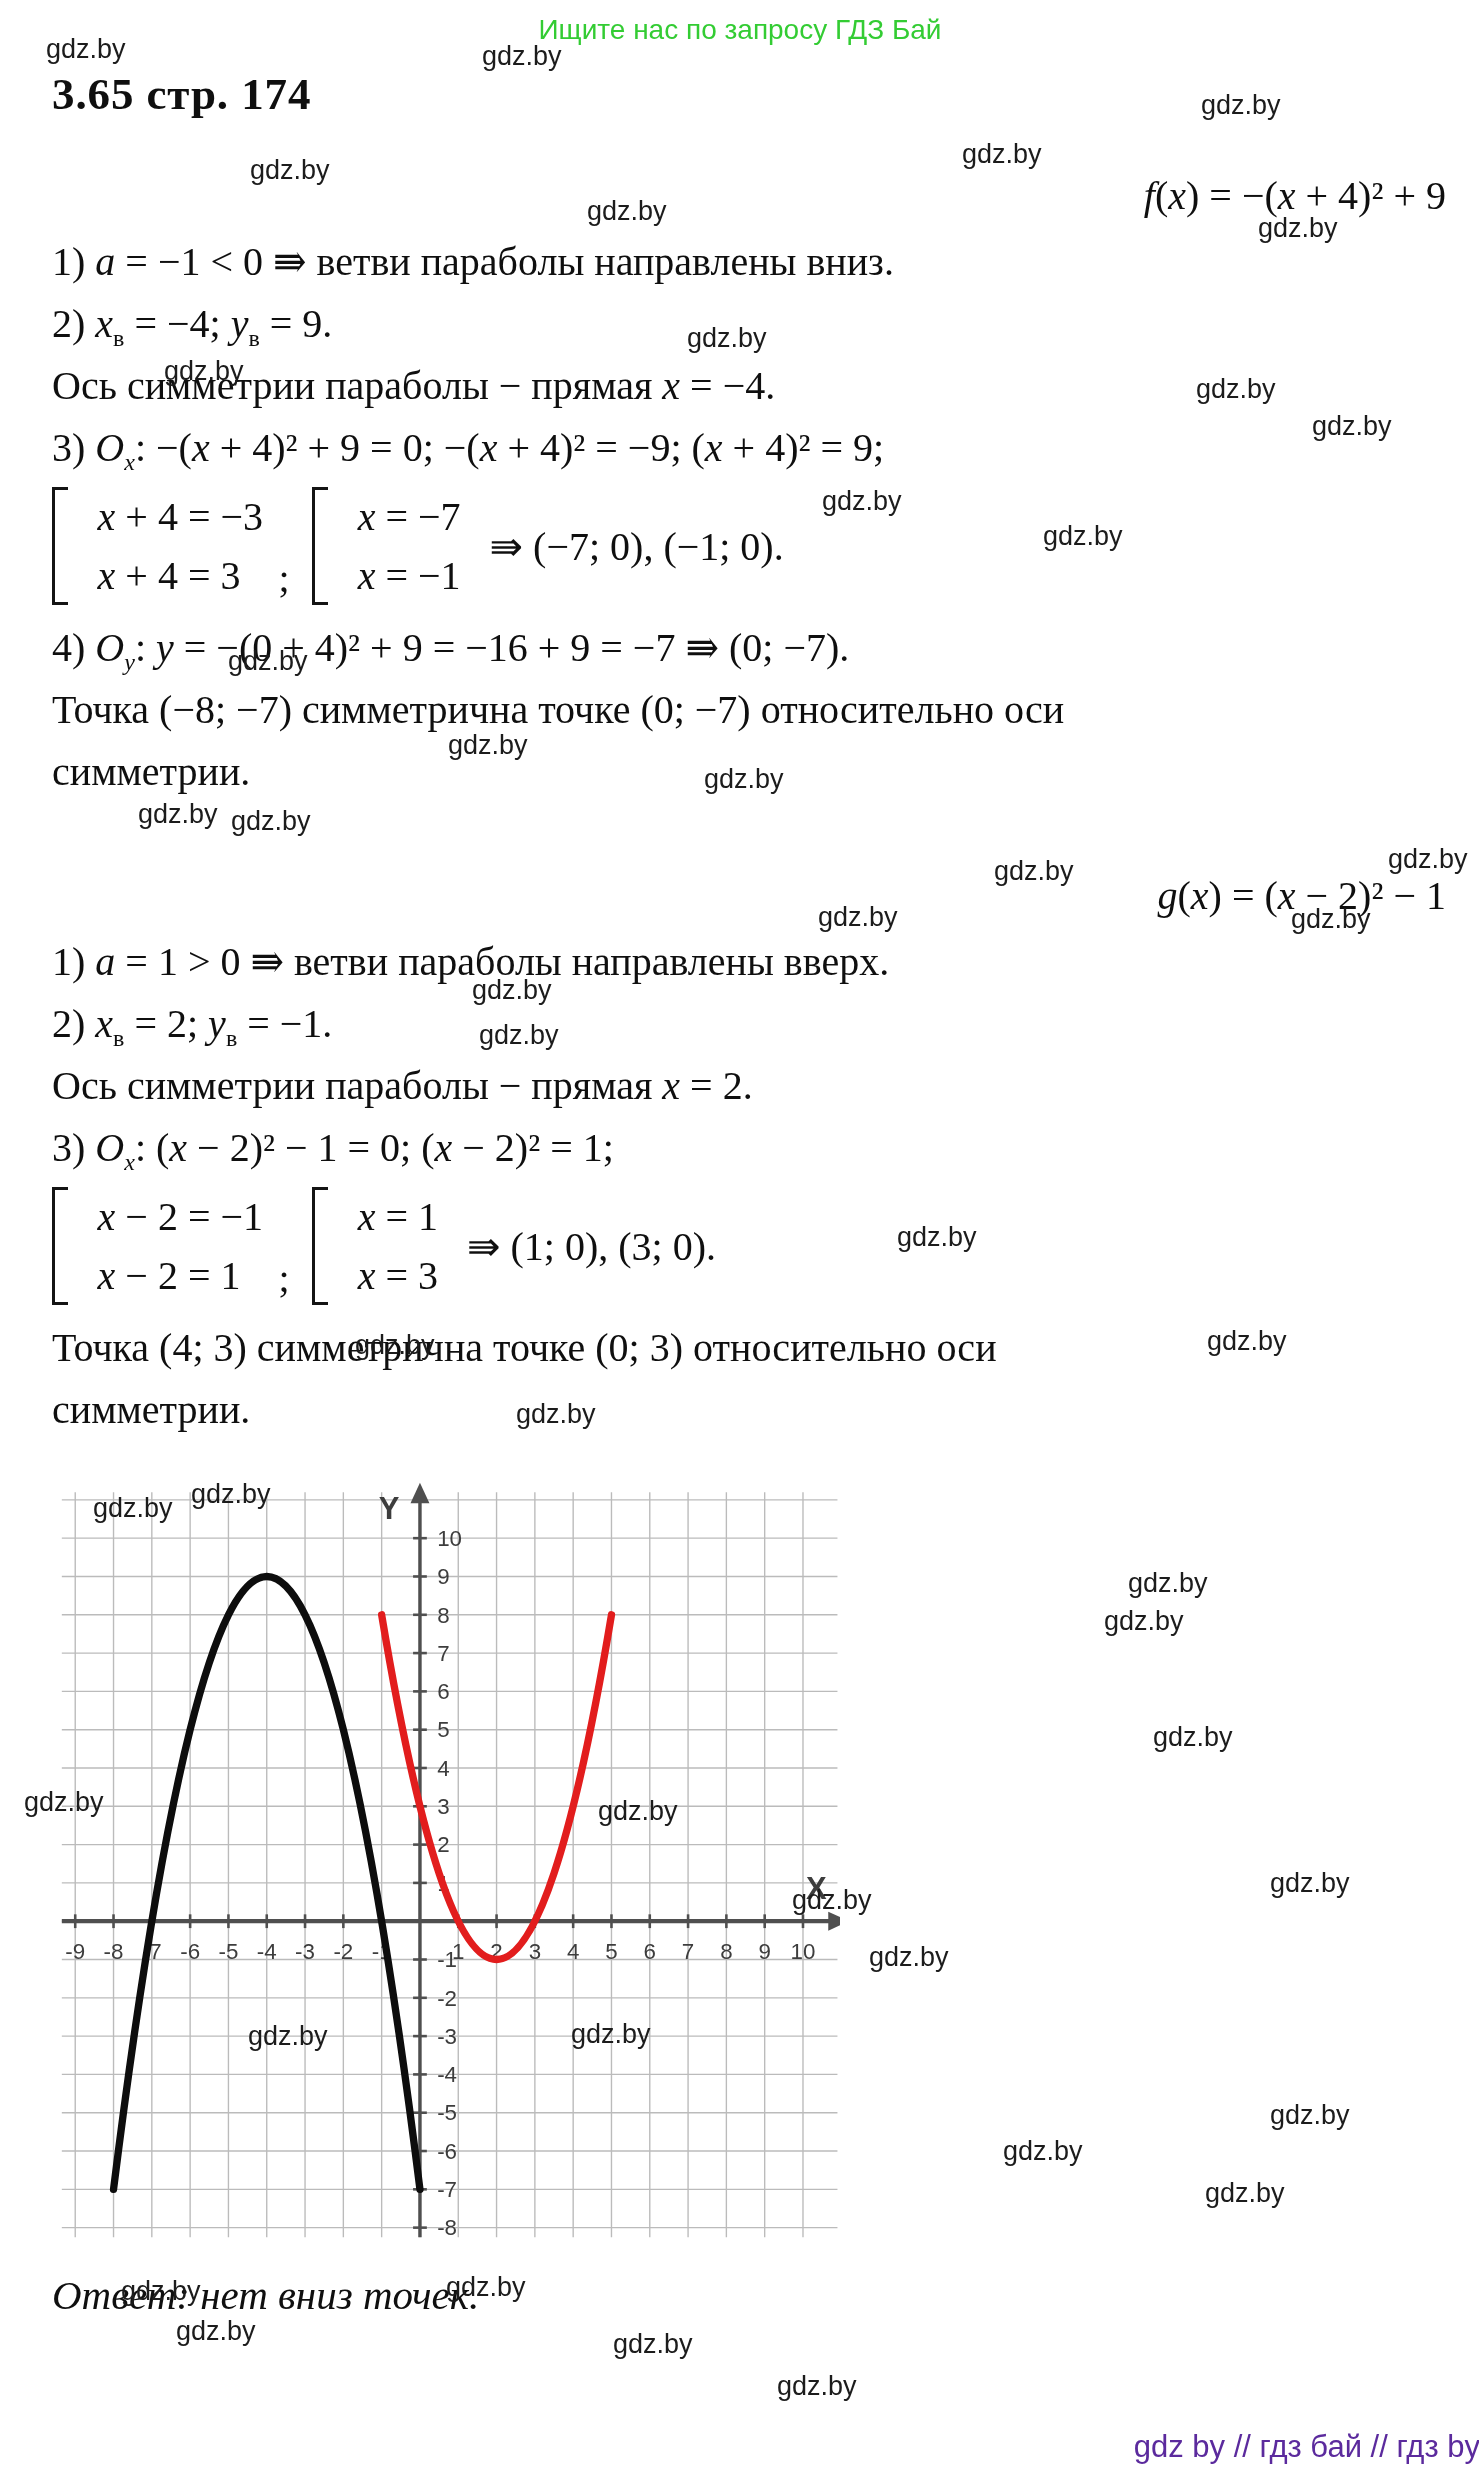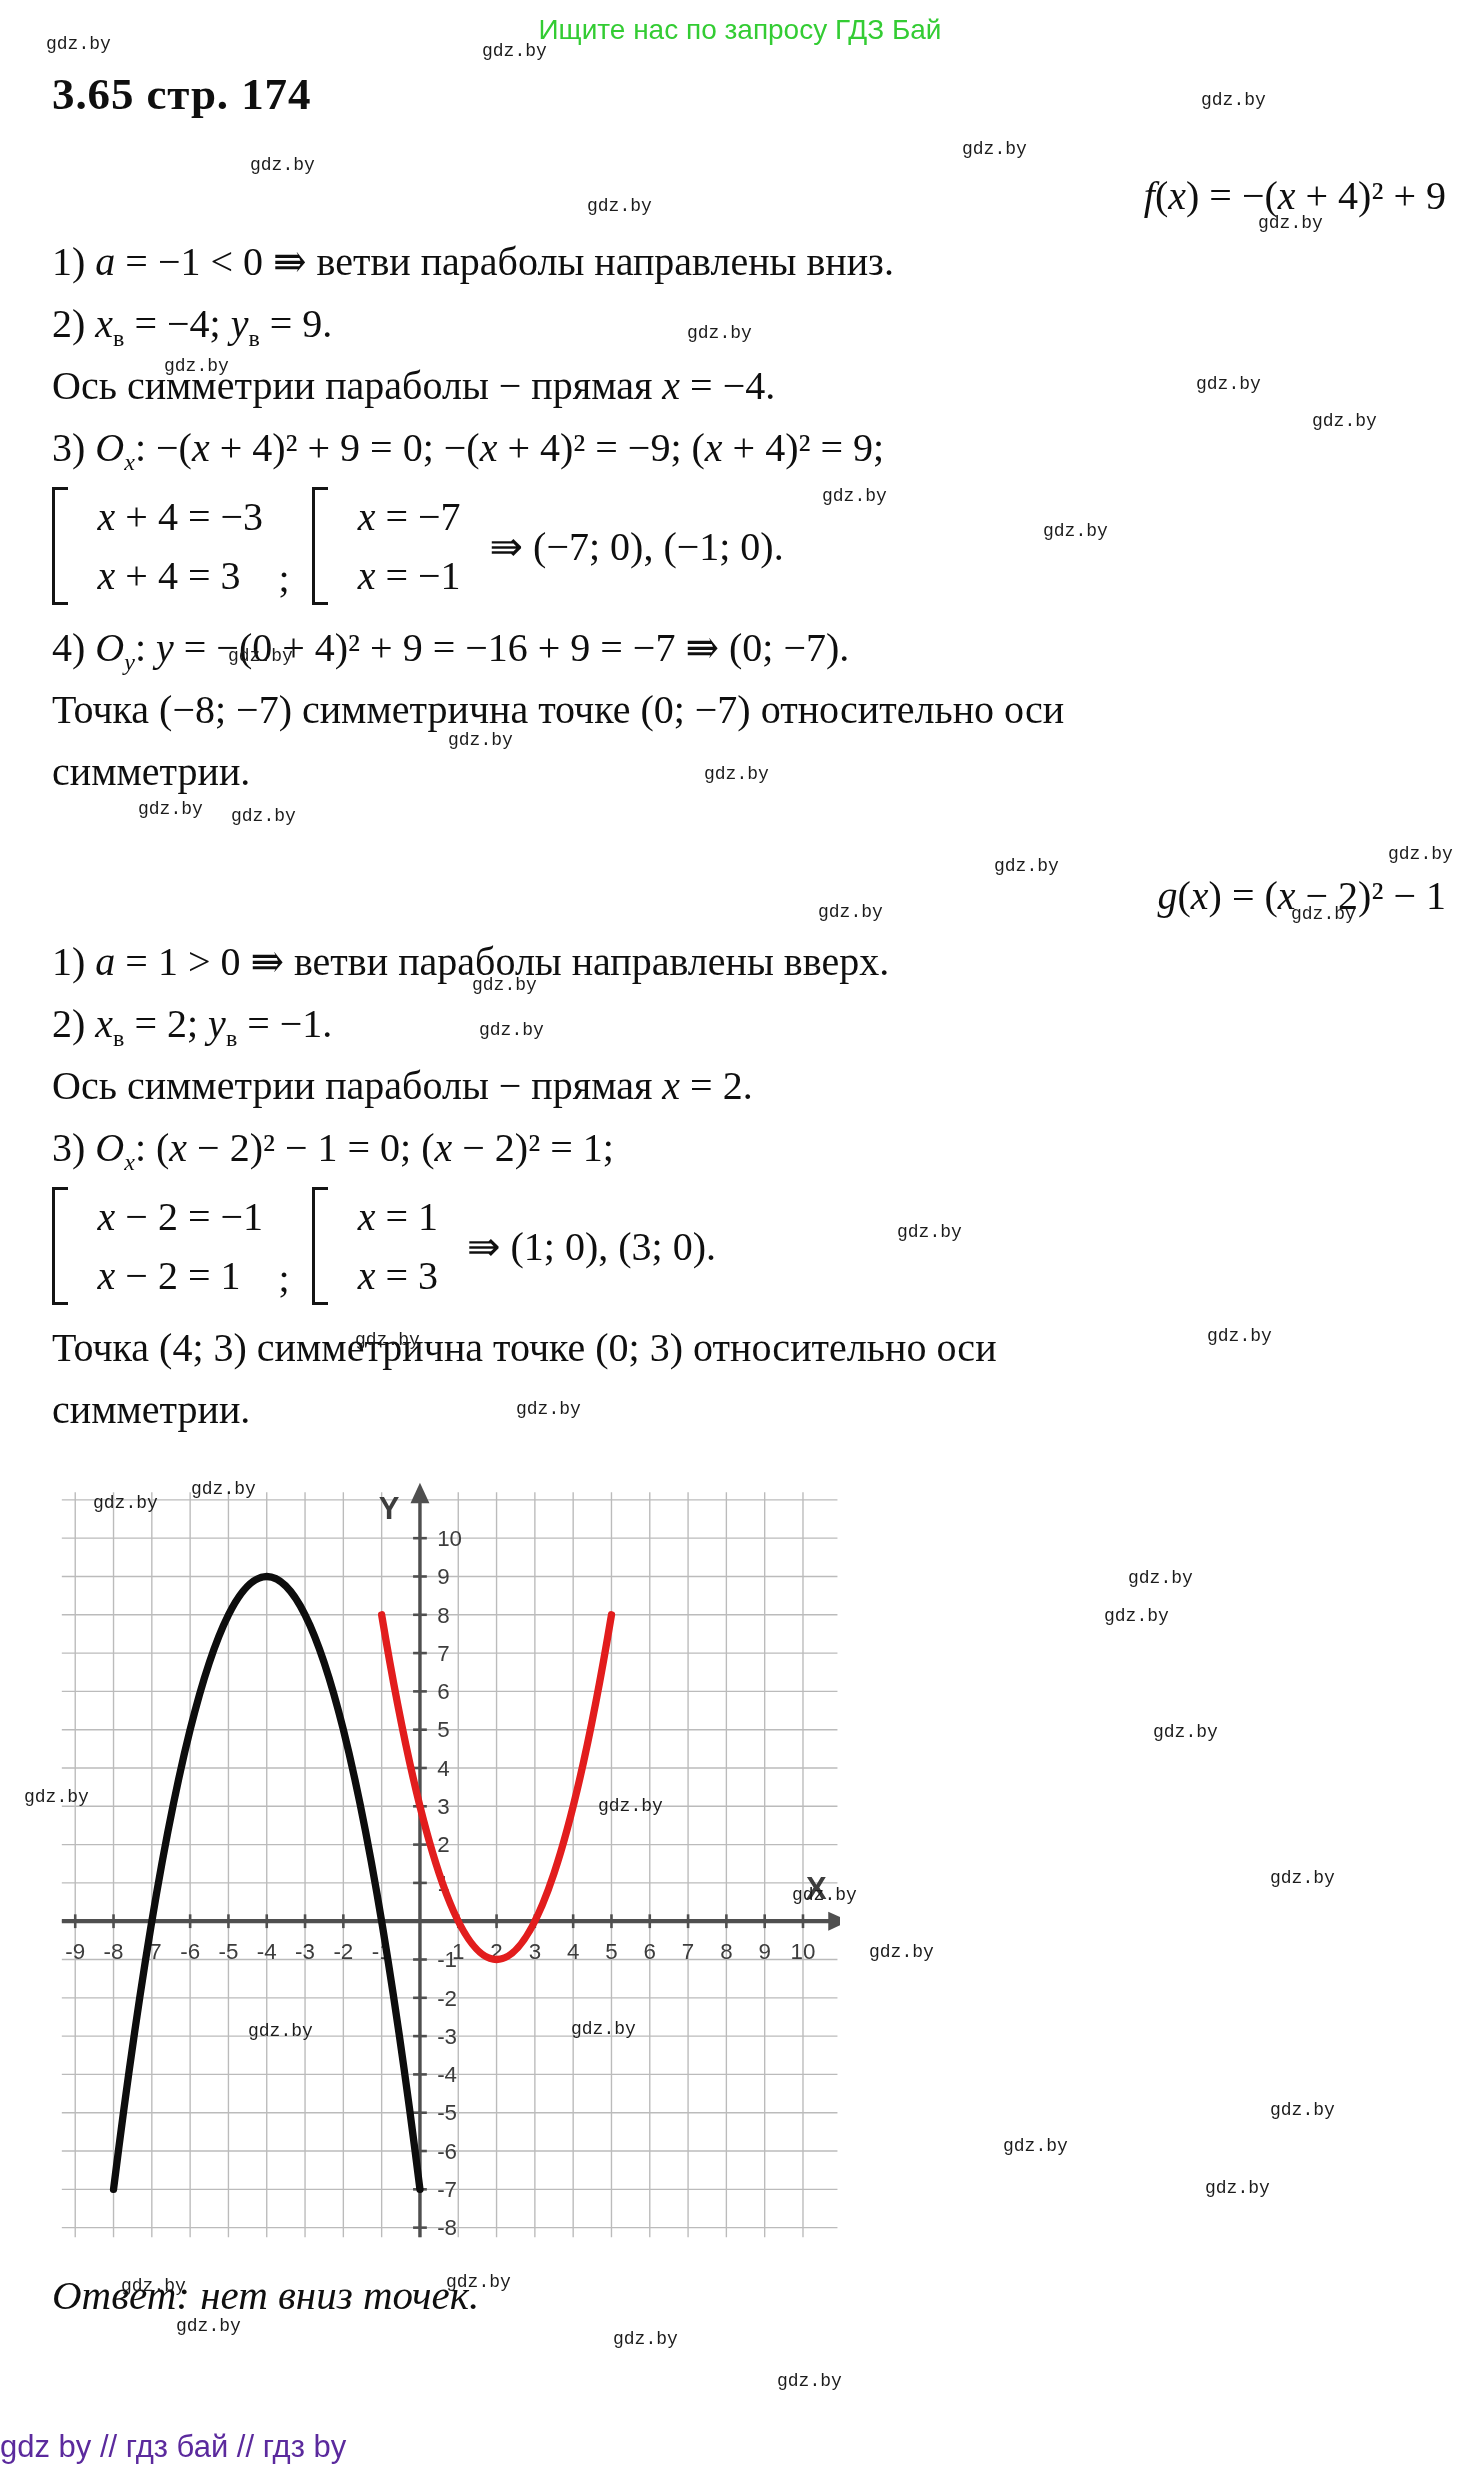--- a/index.html
+++ b/index.html
@@ -35,25 +35,25 @@
     width:13px;border-left:3.4px solid #141414;border-top:3.4px solid #141414;
     border-bottom:3.4px solid #141414;margin-right:8.6px;
   }
   .cases .case-line{line-height:59px;white-space:nowrap;margin-left:21px;}
   .sep{align-self:flex-end;margin:0 22.4px 3.4px 15.5px;}
   .result{margin-left:29px;white-space:nowrap;font-family:Liberation Serif, serif;}
   .graph-wrap{margin:29px 0 0 3.4px;}
   .answer{font-size:41px;margin-top:20.7px;}
   .wm{
     position:absolute;z-index:5;white-space:nowrap;
-    font-family:Liberation Mono, monospace;
-    font-size:18px;color:#1c1c1c;
+    font-family:Liberation Sans, sans-serif;
+    font-size:27px;color:#1c1c1c;
   }
   .footer{
-    position:absolute;left:0;right:0;bottom:10.3px;text-align:left;z-index:6;
+    position:absolute;left:0;right:0;bottom:10.3px;text-align:right;z-index:6;
     font-family:"Liberation Sans","DejaVu Sans",sans-serif;
     font-size:31px;color:#5b2a9d;
   }
   svg.graph text{font-family:"Liberation Sans","DejaVu Sans",sans-serif;}
 </style>
 </head>
 <body>
 
 <div class="wm-layer" id="wm-layer">
     <span class="wm" style="left: 46px; top: 34px;">gdz.by</span>

